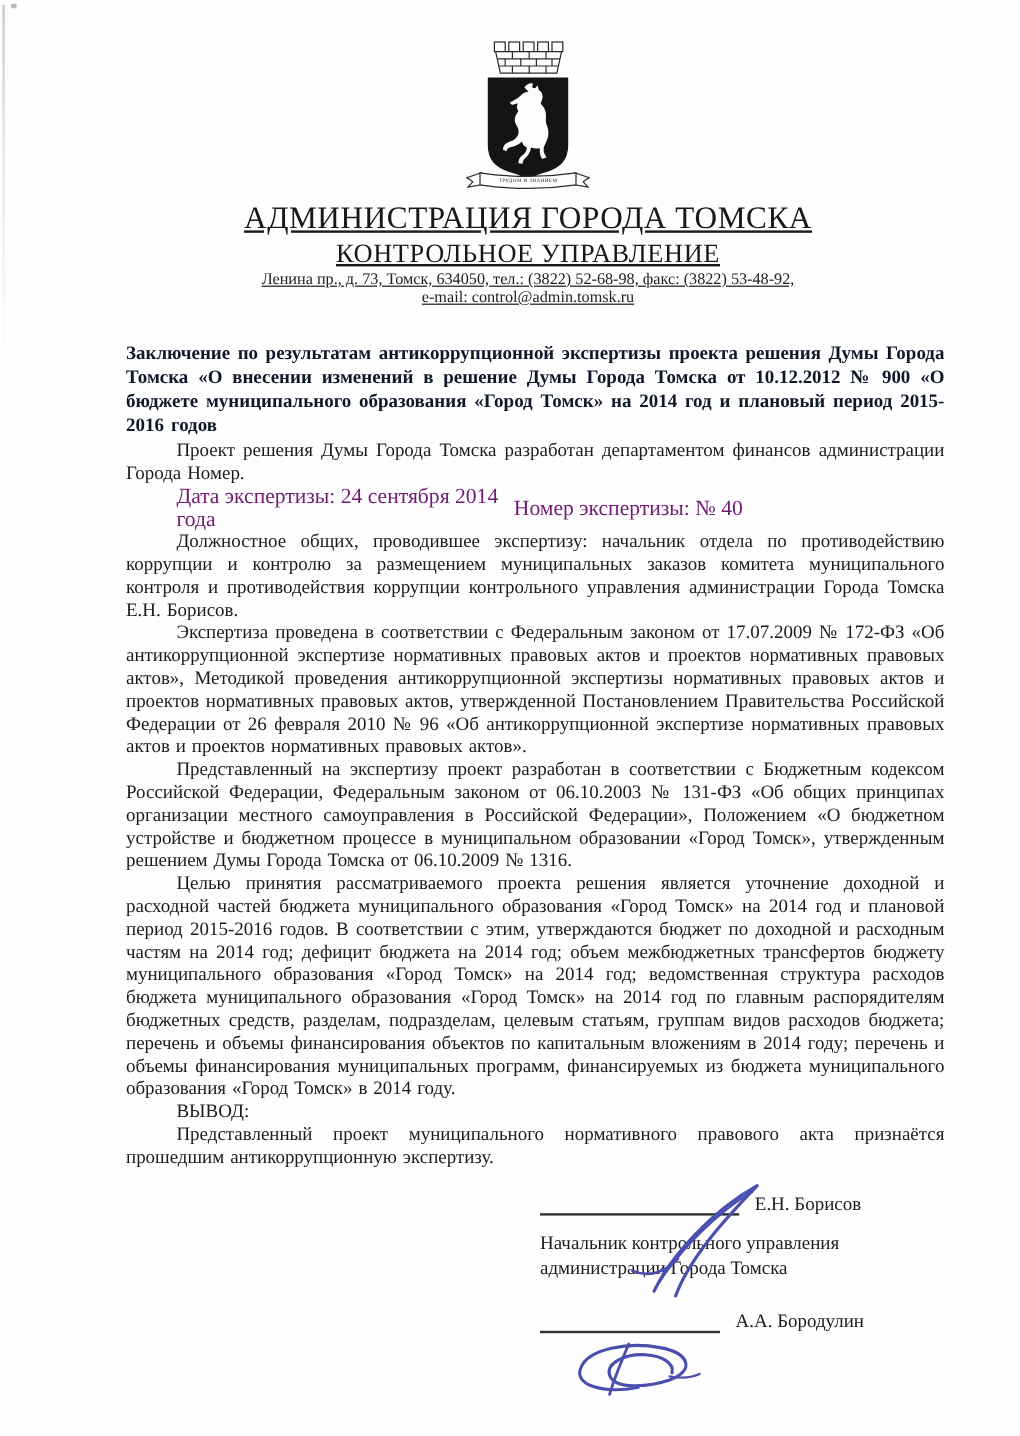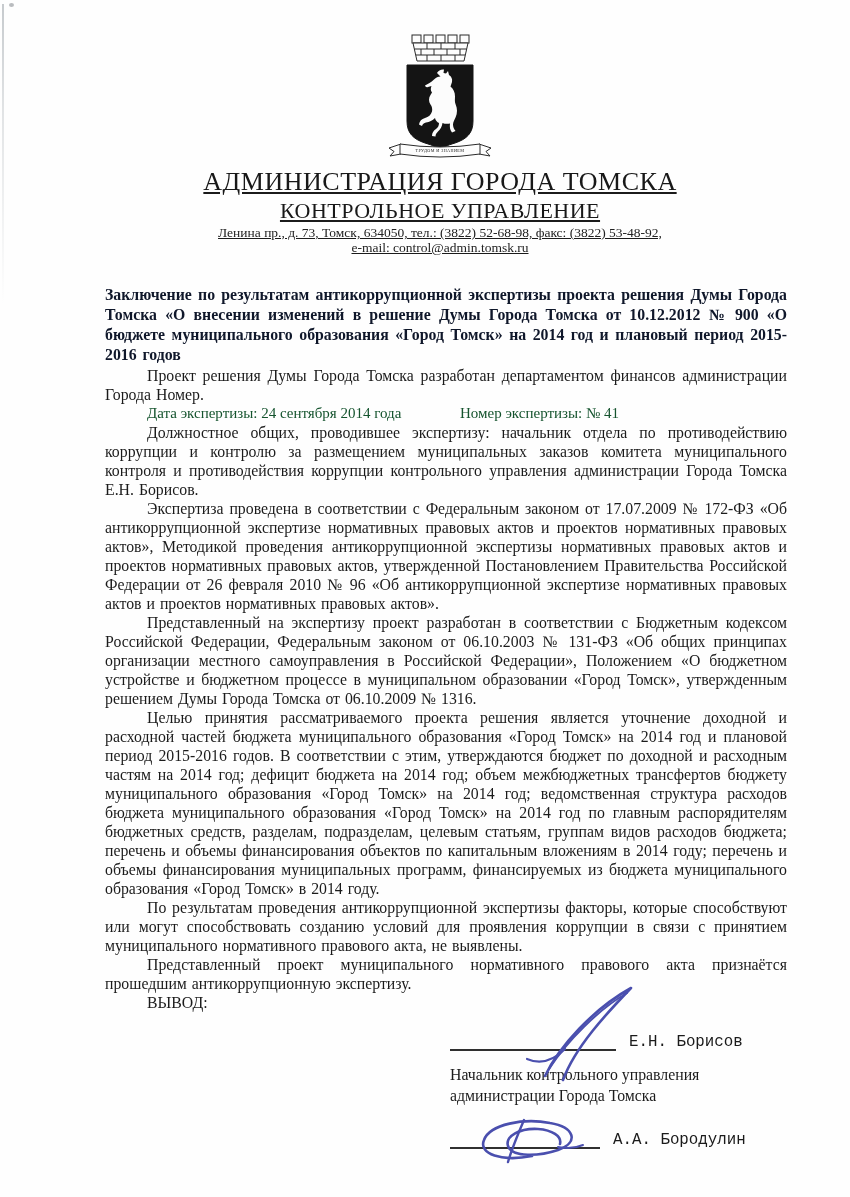--- a/index.html
+++ b/index.html
@@ -20,26 +20,26 @@
   .org{margin-top:9px;font-size:26px;line-height:29px;letter-spacing:.5px;color:#181818;position:relative;left:15px;}
   .dept{margin-top:2px;font-size:22px;line-height:25px;letter-spacing:.5px;color:#181818;position:relative;left:15px;}
   .addr{margin-top:3px;font-size:13.5px;line-height:14px;color:#222;position:relative;left:15px;}
   .addr + .addr{margin-top:1px;}
 
   .doc{margin-left:105px;width:682px;margin-top:30px;}
   .doc p{margin:0;font-size:15.8px;line-height:19px;text-align:justify;
     text-indent:42px;word-spacing:1px;color:#1b1b1b;}
   .doc p.title{font-weight:bold;text-indent:0;line-height:20px;
     margin-bottom:1px;color:#0f172a;word-spacing:2px;}
-  .meta-row{display:flex;font-size:15px;line-height:19px;padding-left:42px;color:#14532d;}
+  .meta-row{display:flex;font-size:18px;line-height:19px;padding-left:42px;color:#701a75;align-items:center;}
   .meta-row .num{margin-left:auto;margin-right:168px;white-space:nowrap;}
   .doc p.tiny-indent{text-indent:4px;}
 
   .sig-block{margin-left:345px;margin-top:21px;font-size:15.8px;color:#1b1b1b;}
-  .sig-row{display:flex;align-items:flex-end;font-family:Liberation Mono, monospace;}
+  .sig-row{display:flex;align-items:flex-end;}
   .rule{display:inline-block;border-bottom:2px solid #303030;height:14px;}
   .rule.r1{width:166px;}
   .rule.r2{width:150px;}
   .sig-name{margin-left:13px;white-space:nowrap;}
   .pos{margin-top:13px;line-height:21px;}
   .pos + .pos{margin-top:0;}
   .sig-row.row2{margin-top:25px;}
 
   .pen{position:absolute;pointer-events:none;}
   .pen path{fill:none;stroke:var(--pen,#4a4fae);stroke-linecap:round;stroke-linejoin:round;}
@@ -88,30 +88,29 @@
     <div class="addr">Ленина пр., д. 73, Томск, 634050, тел.: (3822) 52-68-98, факс: (3822) 53-48-92,</div>
     <div class="addr">e-mail: control@admin.tomsk.ru</div>
   </header>
 
   <main class="doc">
     <p class="title">Заключение по результатам антикоррупционной экспертизы проекта решения Думы Города Томска «О внесении изменений в решение Думы Города Томска  от 10.12.2012  № 900 «О бюджете муниципального образования «Город Томск» на 2014 год и плановый период 2015-2016 годов</p>
     <p>Проект решения Думы Города Томска разработан департаментом финансов администрации Города Номер.</p>
 
     <div class="meta-row">
       <span>Дата экспертизы: 24 сентября 2014 года</span>
-      <span class="num">Номер экспертизы: № 41</span>
+      <span class="num">Номер экспертизы: № 40</span>
     </div>
 
     <p>Должностное общих, проводившее экспертизу: начальник отдела по противодействию коррупции и контролю за размещением муниципальных заказов комитета муниципального контроля и противодействия коррупции контрольного управления администрации Города Томска Е.Н. Борисов.</p>
     <p>Экспертиза проведена в соответствии с Федеральным законом от 17.07.2009  № 172-ФЗ «Об антикоррупционной экспертизе нормативных правовых актов и проектов нормативных правовых актов», Методикой проведения антикоррупционной экспертизы нормативных правовых актов и проектов нормативных правовых актов, утвержденной Постановлением Правительства Российской Федерации от 26 февраля 2010  № 96 «Об антикоррупционной экспертизе нормативных правовых актов и проектов нормативных правовых актов».</p>
     <p>Представленный на экспертизу проект разработан в соответствии с Бюджетным кодексом Российской Федерации, Федеральным законом от 06.10.2003 № 131-ФЗ «Об общих принципах организации местного самоуправления в Российской Федерации», Положением «О бюджетном устройстве и бюджетном процессе в муниципальном образовании «Город Томск», утвержденным решением Думы Города Томска от 06.10.2009 № 1316.</p>
     <p>Целью принятия рассматриваемого проекта решения является уточнение доходной и расходной частей бюджета муниципального образования «Город Томск» на 2014 год и плановой период 2015-2016 годов. В соответствии с этим, утверждаются бюджет по доходной и расходным частям на 2014 год; дефицит бюджета на 2014 год; объем межбюджетных трансфертов бюджету муниципального образования «Город Томск» на 2014 год; ведомственная структура расходов бюджета муниципального образования «Город Томск» на 2014 год по главным распорядителям бюджетных средств, разделам, подразделам, целевым статьям, группам видов расходов бюджета; перечень и объемы финансирования объектов по капитальным вложениям в 2014 году; перечень и объемы финансирования муниципальных программ, финансируемых из бюджета муниципального образования «Город Томск» в 2014 году.</p>
-    <p>По результатам проведения антикоррупционной экспертизы факторы, которые способствуют или могут способствовать созданию условий для проявления коррупции в связи с принятием муниципального нормативного правового акта, не выявлены.</p>
+    <p>ВЫВОД:</p>
     <p>Представленный проект муниципального нормативного правового акта признаётся прошедшим антикоррупционную экспертизу.</p>
-    <p>ВЫВОД:</p>
 
     <section class="sig-block">
       <div class="sig-row">
         <span class="rule r1"></span>
         <span class="sig-name">Е.Н. Борисов</span>
       </div>
       <div class="pos">Начальник контрольного  управления</div>
       <div class="pos">администрации Города Томска</div>
       <div class="sig-row row2">
         <span class="rule r2"></span>

